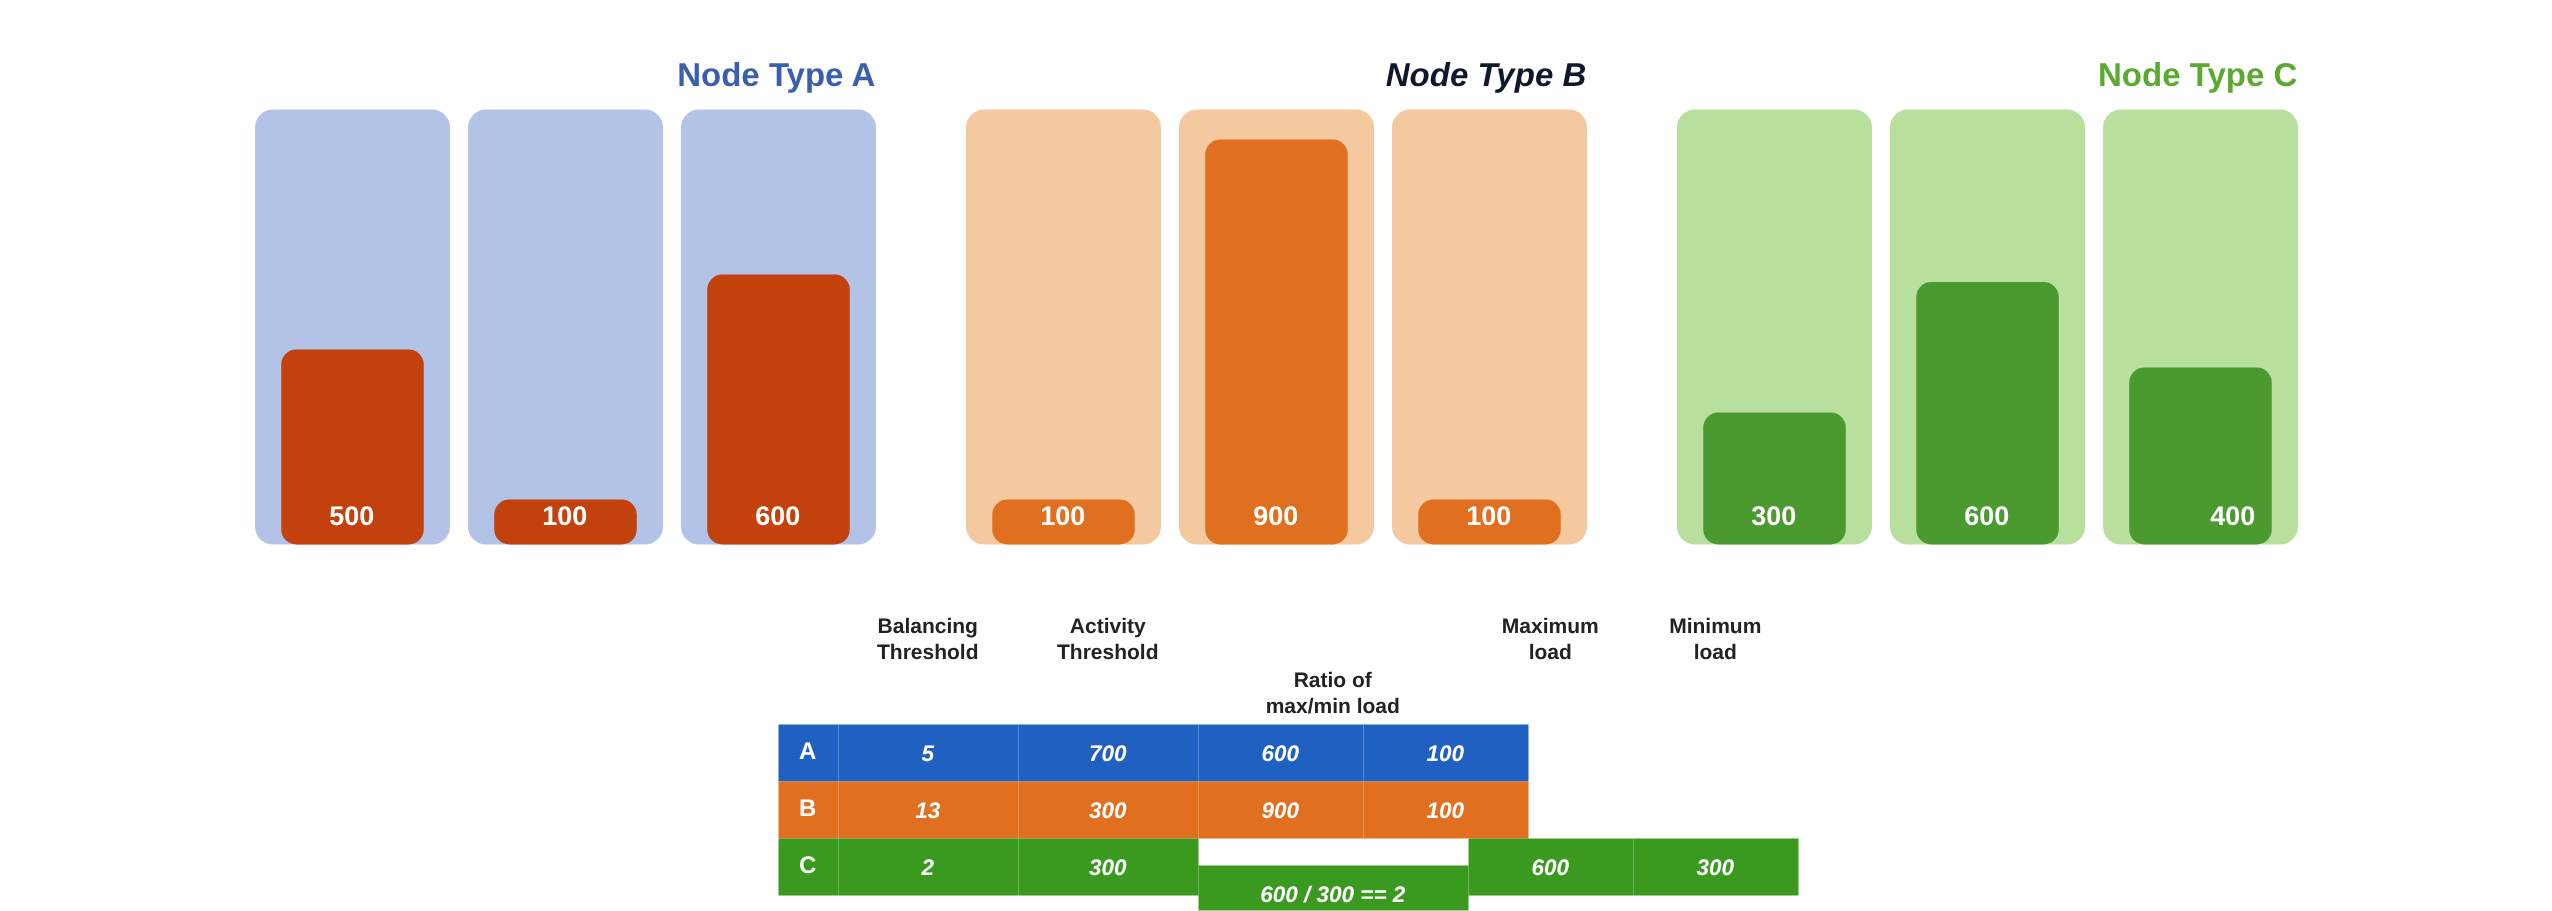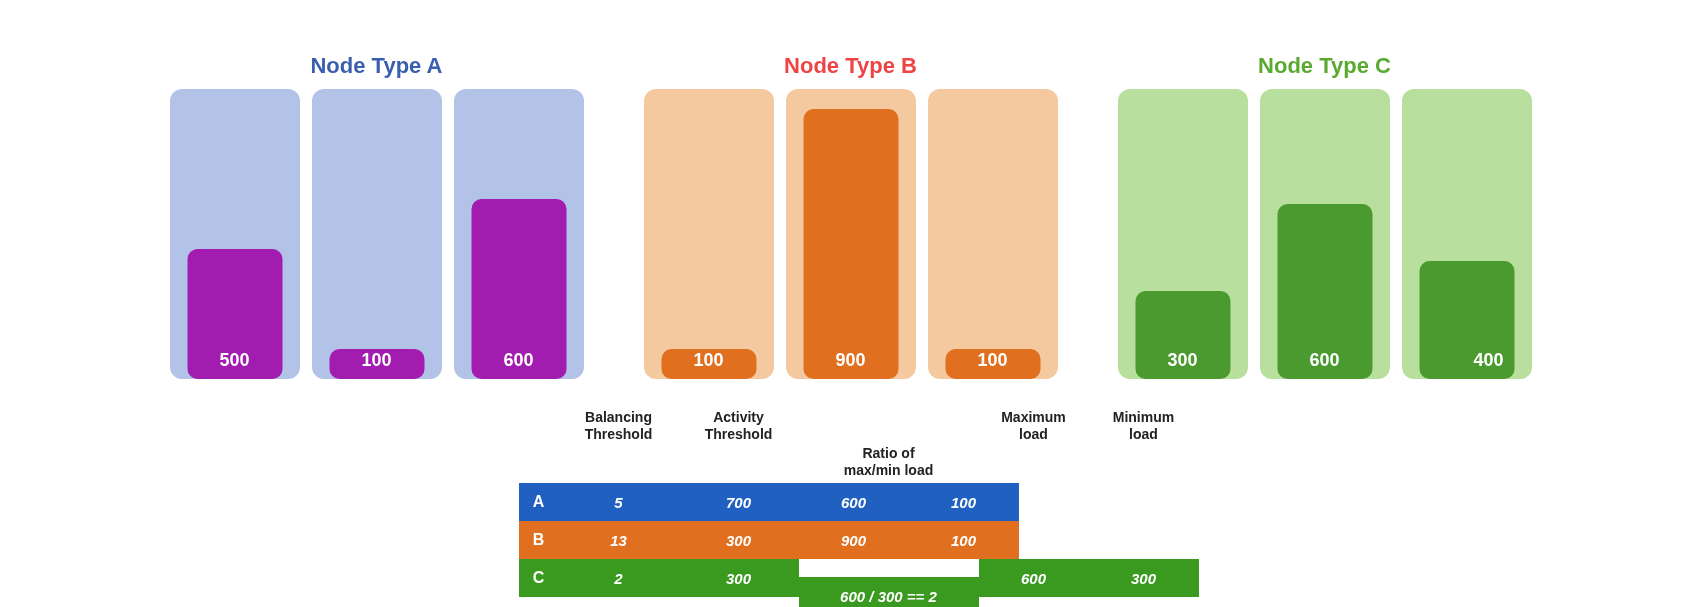--- a/index.html
+++ b/index.html
@@ -29,22 +29,22 @@
       width: 100%;
       padding: 0 60px;
       position: relative;
       height: 360px;
     }
 
     
     .node-group {
       display: flex;
       flex-direction: column;
-      align-items: center;
-      margin: 0 30px;
+      align-items: flex-end;
+      margin: 16px 30px;
     }
 
     .node-group-title {
       font-size: 22px;
       font-weight: bold;
       margin-bottom: 10px;
       text-align: center;
     }
 
     .node-bars {
@@ -77,21 +77,21 @@
 
     .bar-value {
       color: white;
       font-size: 18px;
       font-weight: bold;
       text-align: center;
     }
 
     
     .node-a-outer { background-color: #b3c3e8; }
-    .node-a-inner { background-color: #a21caf; }
+    .node-a-inner { background-color: #c2410c; }
 
     .node-b-outer { background-color: #f5c9a0; }
     .node-b-inner { background-color: #e07020; }
 
     .node-c-outer { background-color: #b8df9e; }
     .node-c-inner { background-color: #4a9a30; }
 
     
     .table-area {
       margin-top: 30px;
@@ -194,21 +194,21 @@
             </div>
           </div>
           <div class="bar-outer node-a-outer" style="width: 130px; height: 290px;">
             <div class="bar-inner node-a-inner" style="width: 95px; height: 180px;">
               <span class="bar-value">600</span>
             </div>
           </div>
         </div>
       </div>
       <div class="node-group">
-        <div class="node-group-title" style="color: #ef4444;">Node Type B</div>
+        <div class="node-group-title" style="color: #0f172a; font-style: italic;">Node Type B</div>
         <div class="node-bars">
           <div class="bar-outer node-b-outer" style="width: 130px; height: 290px;">
             <div class="bar-inner node-b-inner" style="width: 95px; height: 30px;">
               <span class="bar-value">100</span>
             </div>
           </div>
           <div class="bar-outer node-b-outer" style="width: 130px; height: 290px;">
             <div class="bar-inner node-b-inner" style="width: 95px; height: 270px;">
               <span class="bar-value">900</span>
             </div>

